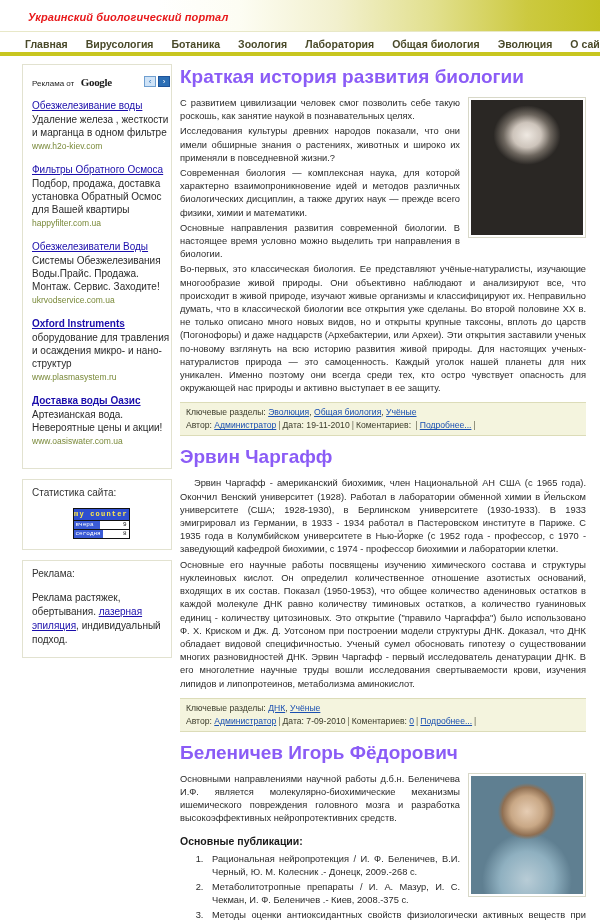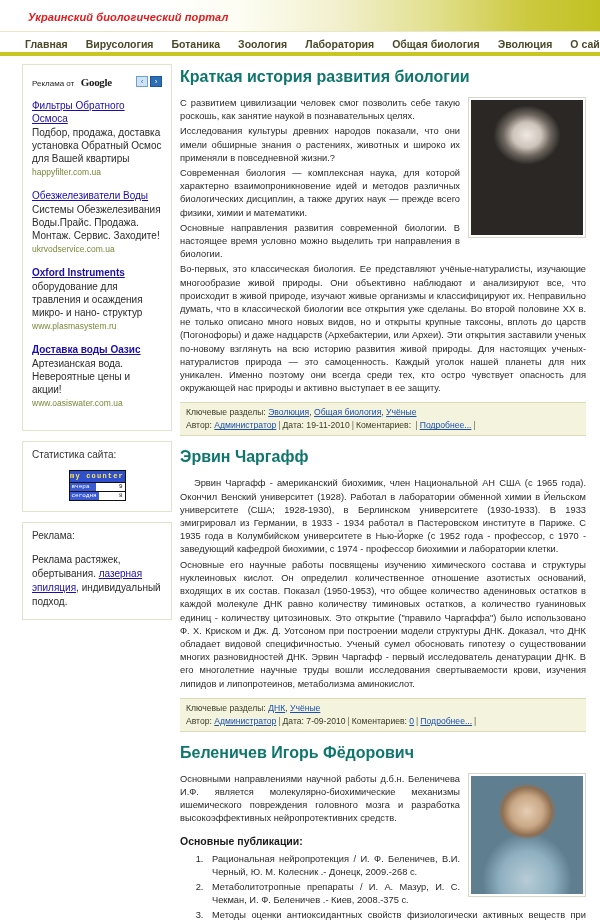--- a/index.html
+++ b/index.html
@@ -71,21 +71,21 @@
 
   
   .sidebar {
     width: 150px;
     flex: 0 0 150px;
     margin-left: 12px;
   }
   .side-box {
     background: #ffffff;
     border: 1px solid #e2e2d0;
-    padding: 7px 9px 10px 9px;
+    padding: 7px 1px 10px 9px;
     margin-bottom: 10px;
   }
   .adsense-head {
     display: flex;
     align-items: center;
     justify-content: space-between;
     margin-bottom: 9px;
   }
   .adsense-label {
     font-size: 8px;
@@ -186,23 +186,23 @@
 
   
   .main {
     flex: 1;
     min-width: 0;
     padding-left: 8px;
     padding-right: 4px;
   }
   .article { margin-bottom: 4px; }
   .art-title {
-    font-size: 16px;
-    font-weight: bold;
-    color: #0f766e;
+    font-size: 19px;
+    font-weight: bold;
+    color: #8b5cf6;
     line-height: 22px;
     margin: 2px 0 9px 0;
     cursor: pointer;
   }
   .art-body { position: relative; }
   .art-body p {
     font-size: 9.3px;
     line-height: 13.2px;
     color: #2a2a2a;
     text-align: justify;
@@ -303,20 +303,25 @@
           <div>
             <span class="adsense-label">Реклама от</span>
             <span class="adsense-logo">Google</span>
           </div>
           <div class="ad-arrows">
             <div class="ad-arrow">‹</div>
             <div class="ad-arrow active">›</div>
           </div>
         </div>
         <div id="ad-units">
+            <div class="ad-unit">
+              <a class="ad-title">Обезжелезивание воды</a>
+              <div class="ad-desc">Удаление железа , жесткости и марганца в одном фильтре</div>
+              <div class="ad-url">www.h2o-kiev.com</div>
+            </div>
             <div class="ad-unit">
               <a class="ad-title">Фильтры Обратного Осмоса</a>
               <div class="ad-desc">Подбор, продажа, доставка установка Обратный Осмос для Вашей квартиры</div>
               <div class="ad-url">happyfilter.com.ua</div>
             </div>
             <div class="ad-unit">
               <a class="ad-title">Обезжелезиватели Воды</a>
               <div class="ad-desc">Системы Обезжелезивания Воды.Прайс. Продажа. Монтаж. Сервис. Заходите!</div>
               <div class="ad-url">ukrvodservice.com.ua</div>
             </div>

